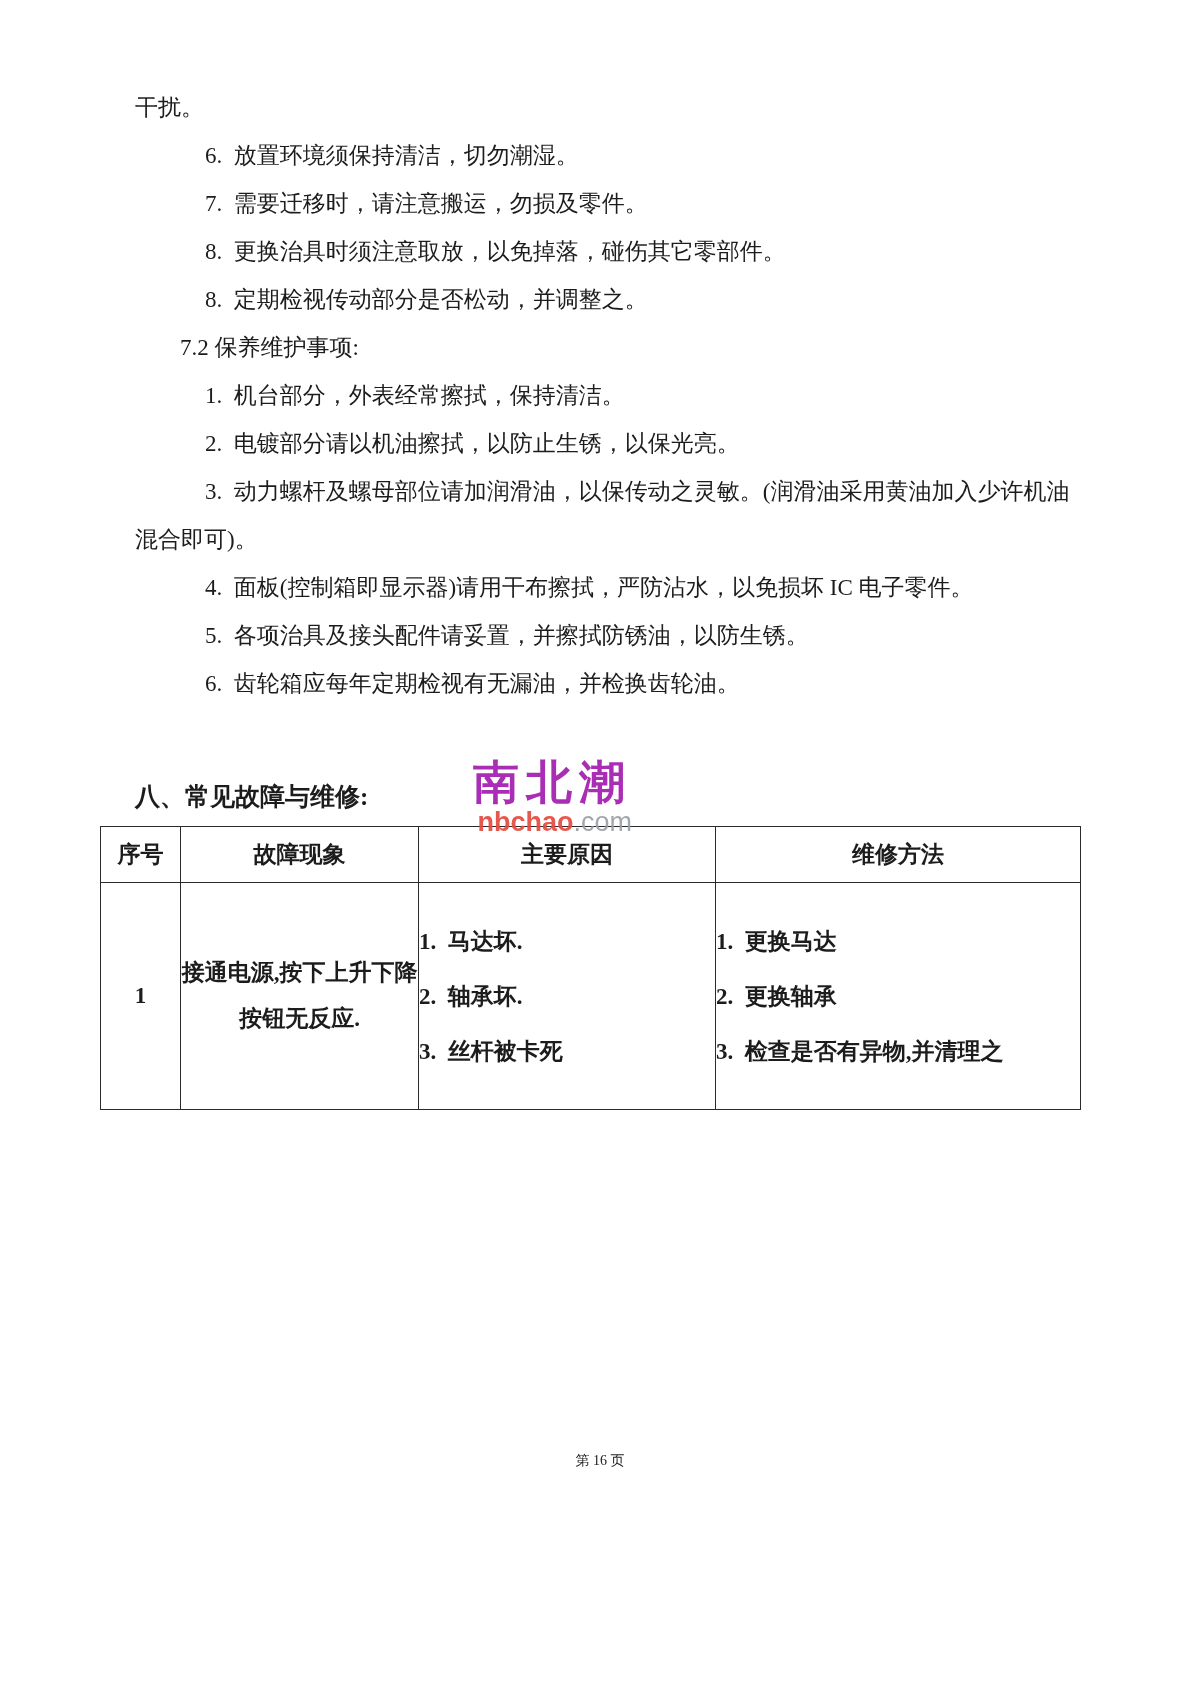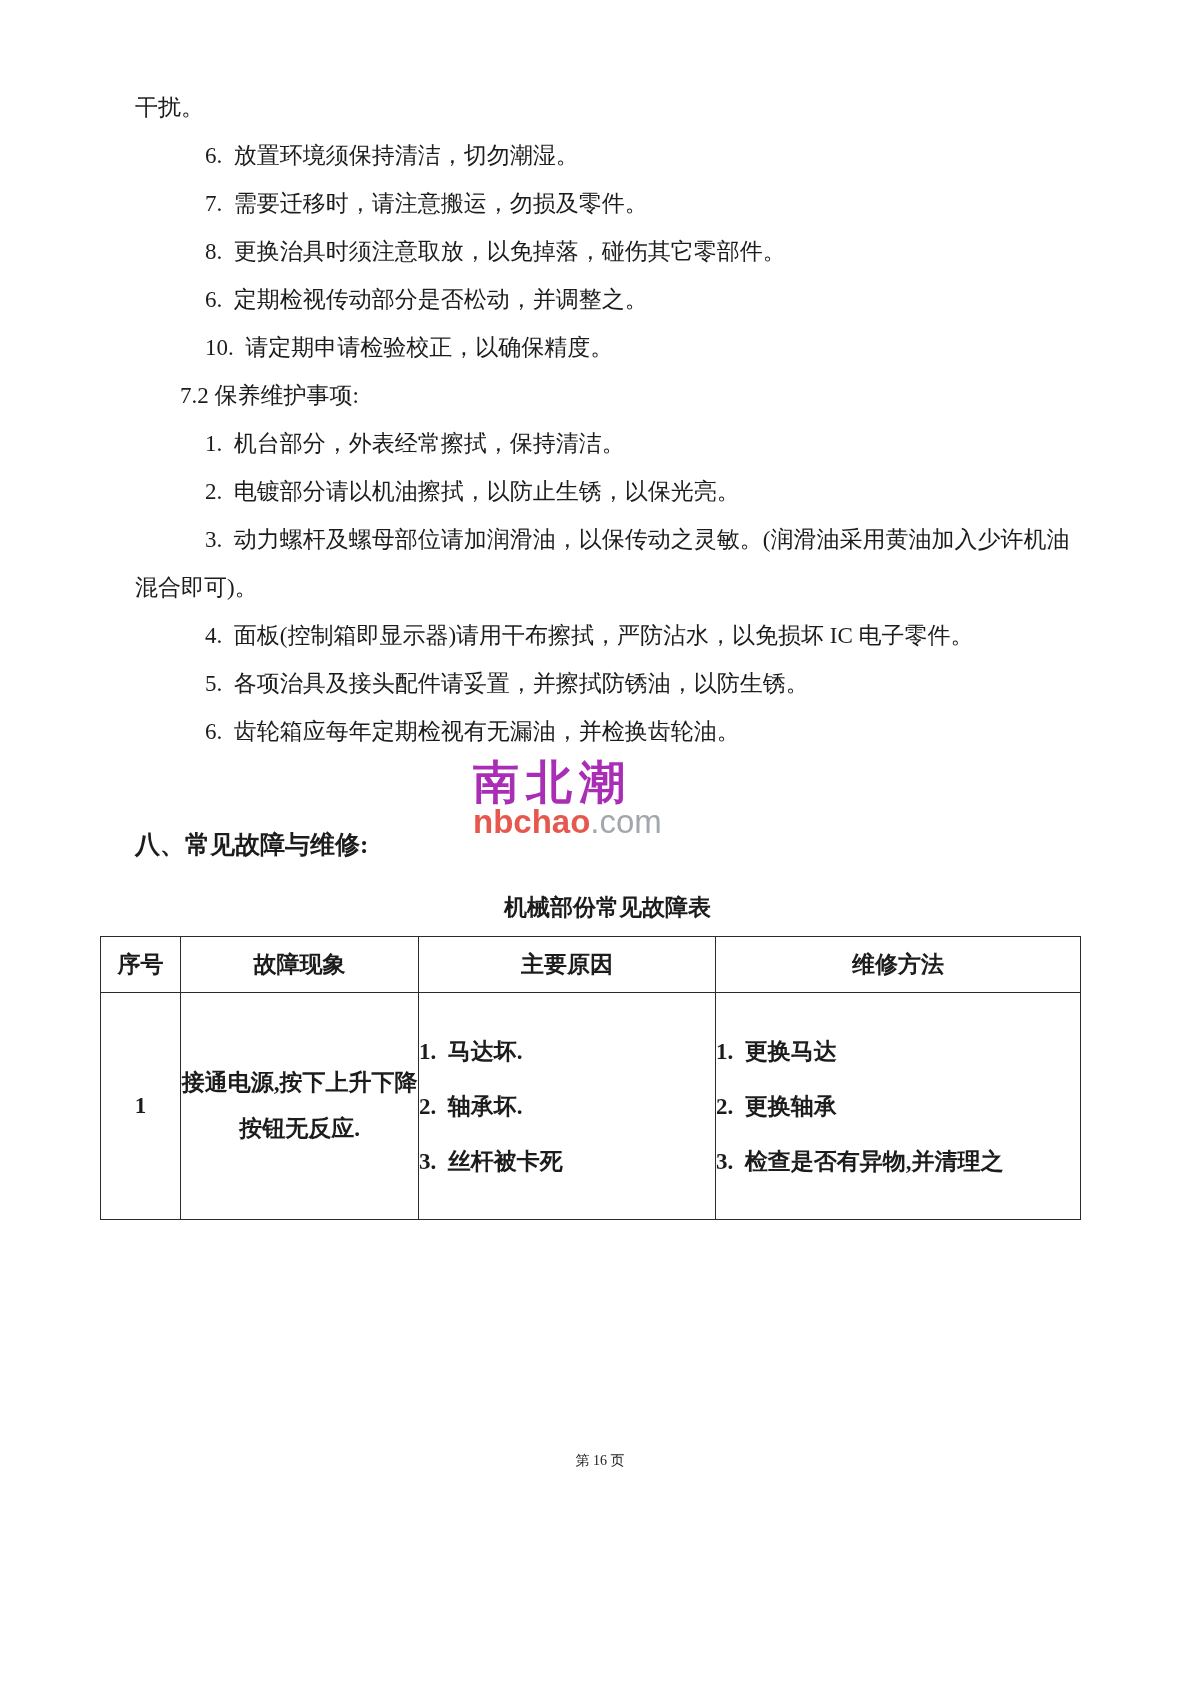--- a/index.html
+++ b/index.html
@@ -75,24 +75,25 @@
   .wm-name{
     font-size:46px;
     font-weight:bold;
     color:#a21caf;
     letter-spacing:7px;
     line-height:48px;
     text-shadow:0 0 2px #ffffff,0 0 7px rgba(255,255,255,.85);
     font-family:"Liberation Sans","DejaVu Sans",sans-serif;
   }
   .wm-site{
-    font-size:33px;
+    font-size:27px;
     line-height:30px;
     margin-top:1px;
     font-family:"Liberation Sans","DejaVu Sans",sans-serif;
+    text-align:right;
   }
   .wm-red{color:#e4493f;font-weight:bold;}
   .wm-gray{color:#9aa0a6;}
   .footer{
     position:absolute;
     left:0;top:1440px;width:100%;
     text-align:center;
     font-size:14px;
     color:#222;
   }
@@ -100,33 +101,31 @@
 </head>
 <body>
 
 <div class="page">
 
   <div class="content">
     <p class="para flush">干扰。</p>
     <p class="para item">6.  放置环境须保持清洁，切勿潮湿。</p>
     <p class="para item">7.  需要迁移时，请注意搬运，勿损及零件。</p>
     <p class="para item">8.  更换治具时须注意取放，以免掉落，碰伤其它零部件。</p>
-    <p class="para item">6.  定期检视传动部分是否松动，并调整之。</p>
-    <p class="para item">10.  请定期申请检验校正，以确保精度。</p>
+    <p class="para item">8.  定期检视传动部分是否松动，并调整之。</p>
     <p class="para sub">7.2 保养维护事项:</p>
     <p class="para item">1.  机台部分，外表经常擦拭，保持清洁。</p>
     <p class="para item">2.  电镀部分请以机油擦拭，以防止生锈，以保光亮。</p>
     <p class="para item">3.  动力螺杆及螺母部位请加润滑油，以保传动之灵敏。(润滑油采用黄油加入少许机油混合即可)。</p>
     <p class="para item">4.  面板(控制箱即显示器)请用干布擦拭，严防沾水，以免损坏 IC 电子零件。</p>
     <p class="para item">5.  各项治具及接头配件请妥置，并擦拭防锈油，以防生锈。</p>
     <p class="para item">6.  齿轮箱应每年定期检视有无漏油，并检换齿轮油。</p>
 
     <h2 class="heading">八、常见故障与维修:</h2>
 
-    <div class="table-title">机械部份常见故障表</div>
 
     <div class="fault-table-wrap">
       <table class="fault-table">
         <colgroup>
           <col class="col-no">
             <col class="col-phen">
             <col class="col-cause">
             <col class="col-method">
         </colgroup>
         <tbody>

